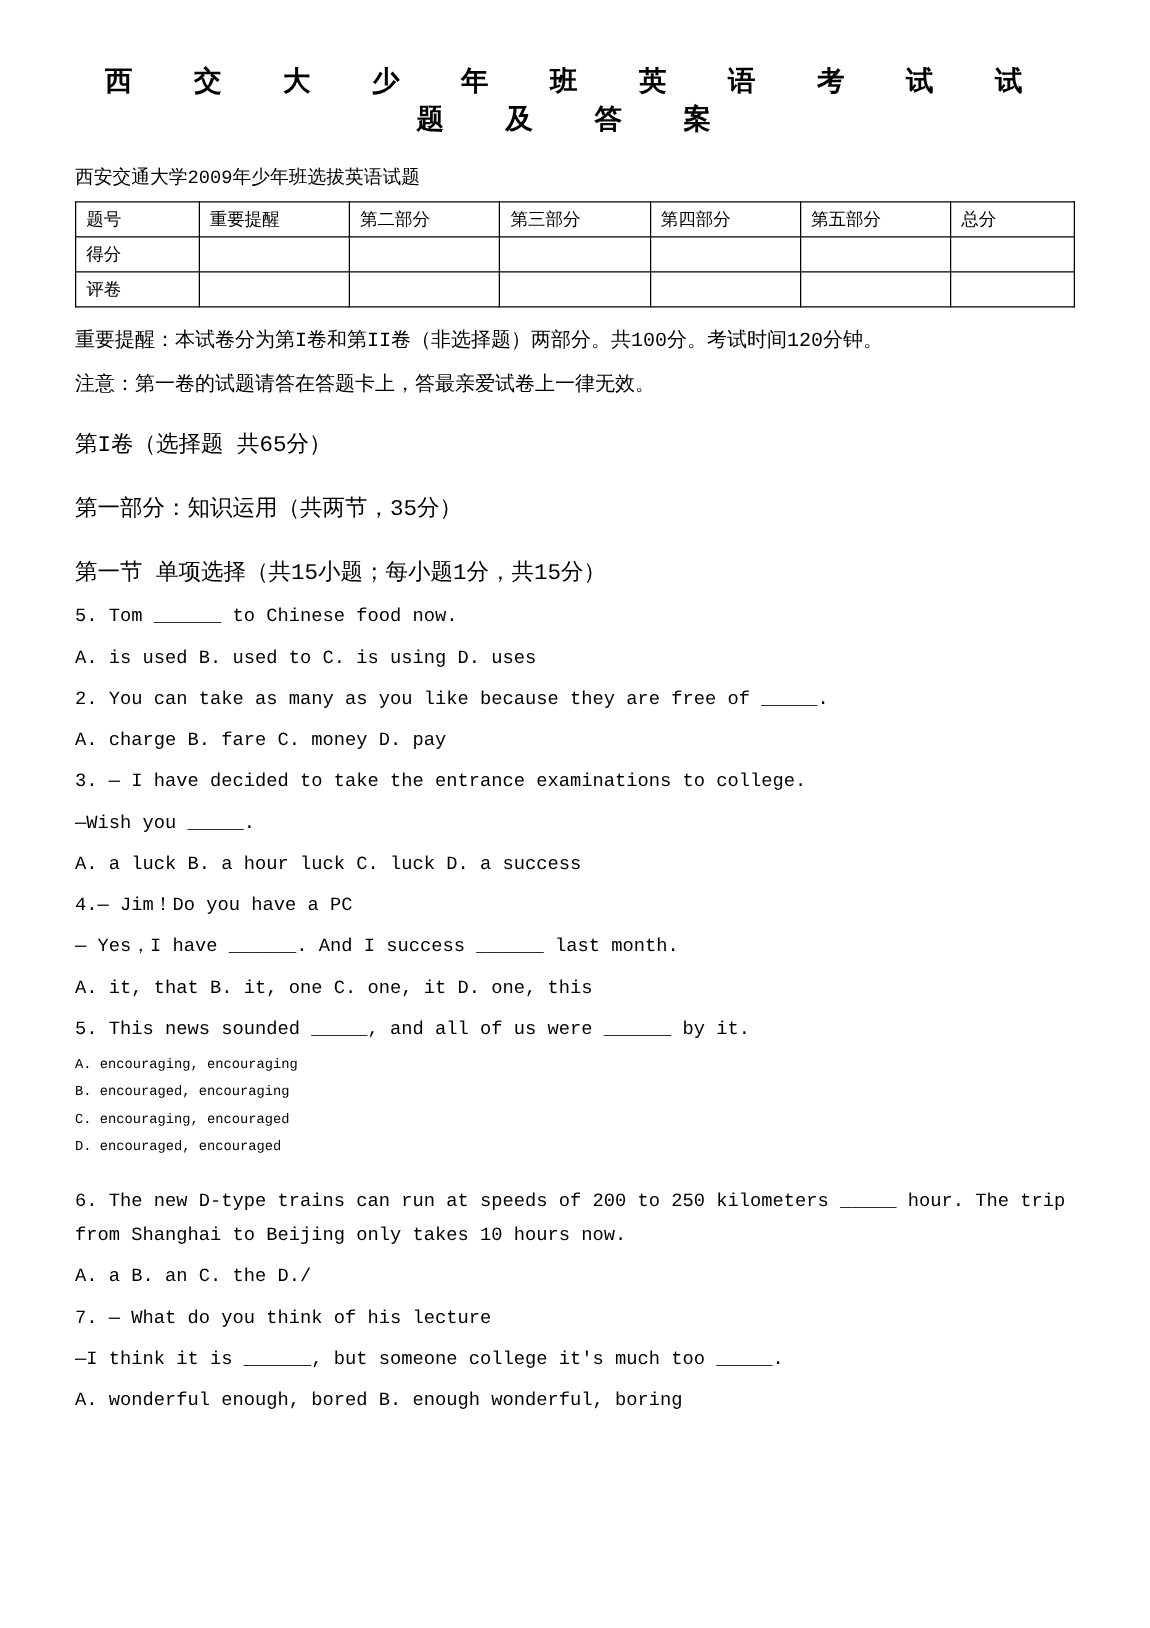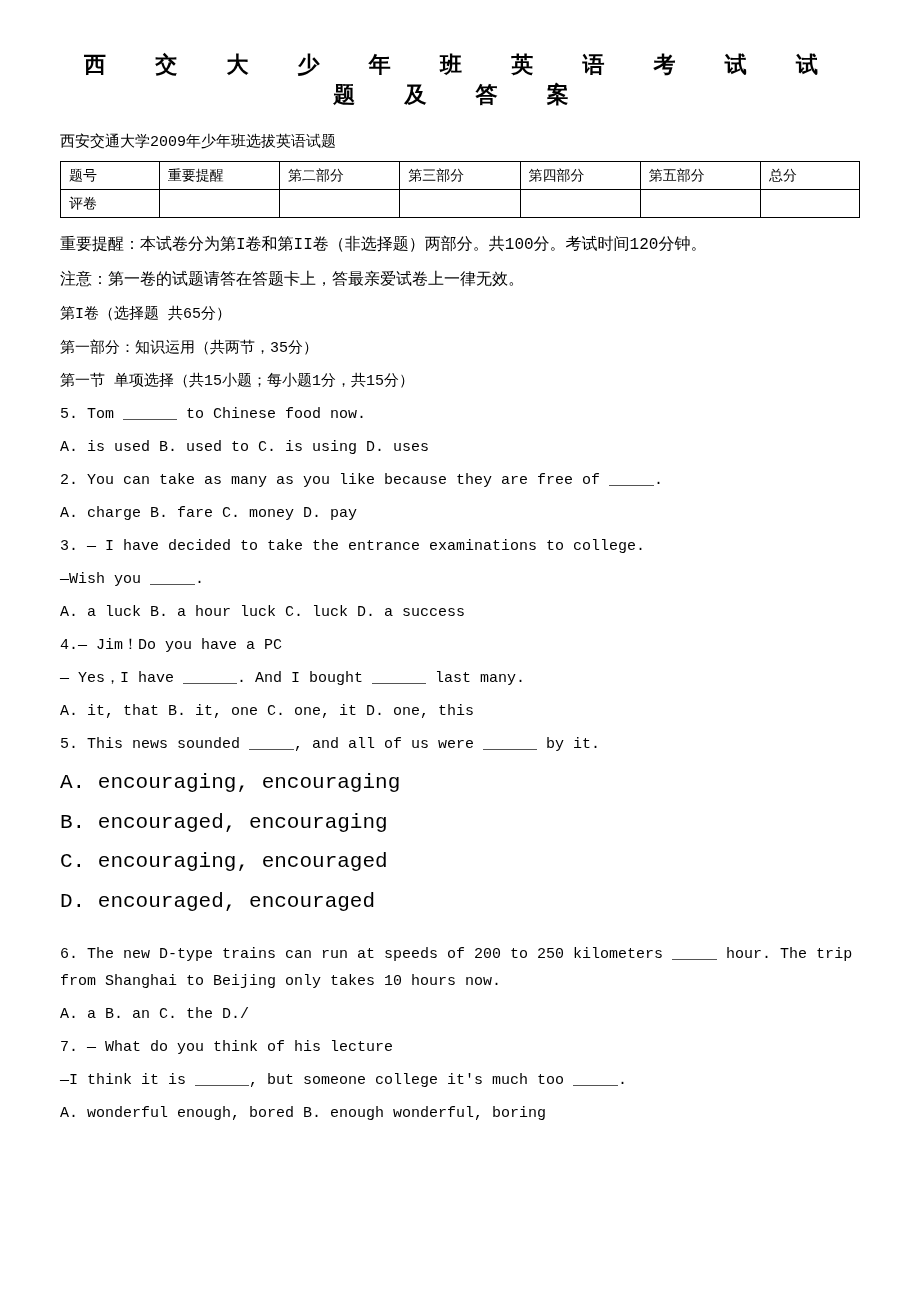--- a/index.html
+++ b/index.html
@@ -41,59 +41,68 @@
       font-size: 14px;
       min-width: 60px;
       height: 28px;
     }
     .notice-block {
       font-size: 16px;
       margin-bottom: 8px;
       line-height: 1.7;
     }
     .section-title {
-      font-size: 15px;
+      font-size: 18px;
       margin-bottom: 6px;
-      margin-top: 8px;
+      margin-top: 20px;
       line-height: 1.7;
     }
     .question {
       margin-bottom: 6px;
       line-height: 1.8;
       font-size: 15px;
     }
     .options {
       margin-bottom: 6px;
       line-height: 1.8;
       font-size: 15px;
       padding-left: 0;
     }
     .option-line {
       line-height: 1.8;
-      font-size: 21px;
+      font-size: 11px;
       margin-bottom: 2px;
     }
   </style>
 </head>
 <body>
 
 <div class="main-title">西  交  大  少  年  班  英  语  考  试  试  题  及  答  案</div>
 
 <div class="sub-title">西安交通大学2009年少年班选拔英语试题</div>
 
 <table class="score-table">
   <tbody>
       <tr>
     <td>题号</td>
     <td>重要提醒</td>
     <td>第二部分</td>
     <td>第三部分</td>
     <td>第四部分</td>
     <td>第五部分</td>
     <td>总分</td>
+  </tr>
+  <tr>
+    <td>得分</td>
+    <td></td>
+    <td></td>
+    <td></td>
+    <td></td>
+    <td></td>
+    <td></td>
   </tr>
   <tr>
     <td>评卷</td>
     <td></td>
     <td></td>
     <td></td>
     <td></td>
     <td></td>
     <td></td>
   </tr>
@@ -110,21 +119,21 @@
 <div class="options">A. is used   B. used to   C. is using  D. uses</div>
 
 <div class="question">2. You can take as many as you like because they are free of _____.</div>
 <div class="options">A. charge   B. fare    C. money   D. pay</div>
 
 <div class="question">3. — I have decided to take the entrance examinations to college.</div>
 <div class="question">—Wish you _____.</div>
 <div class="options">A. a luck   B. a hour luck    C. luck    D. a success</div>
 
 <div class="question">4.— Jim！Do you have a PC</div>
-<div class="question">— Yes，I have ______. And I bought ______ last many.</div>
+<div class="question">— Yes，I have ______. And I success ______ last month.</div>
 <div class="options">A. it, that   B. it, one    C. one, it   D. one, this</div>
 
 <div class="question">5. This news sounded _____, and all of us were ______ by it.</div>
 <div class="option-line">A. encouraging, encouraging</div>
 <div class="option-line">B. encouraged, encouraging</div>
 <div class="option-line">C. encouraging, encouraged</div>
 <div class="option-line" style="margin-bottom:20px;">D. encouraged, encouraged</div>
 
 <div class="question">6. The new D-type trains can run at speeds of 200 to 250 kilometers _____ hour. The trip from Shanghai to Beijing only takes 10 hours now.</div>
 <div class="options">A. a   B. an    C. the   D./</div>

